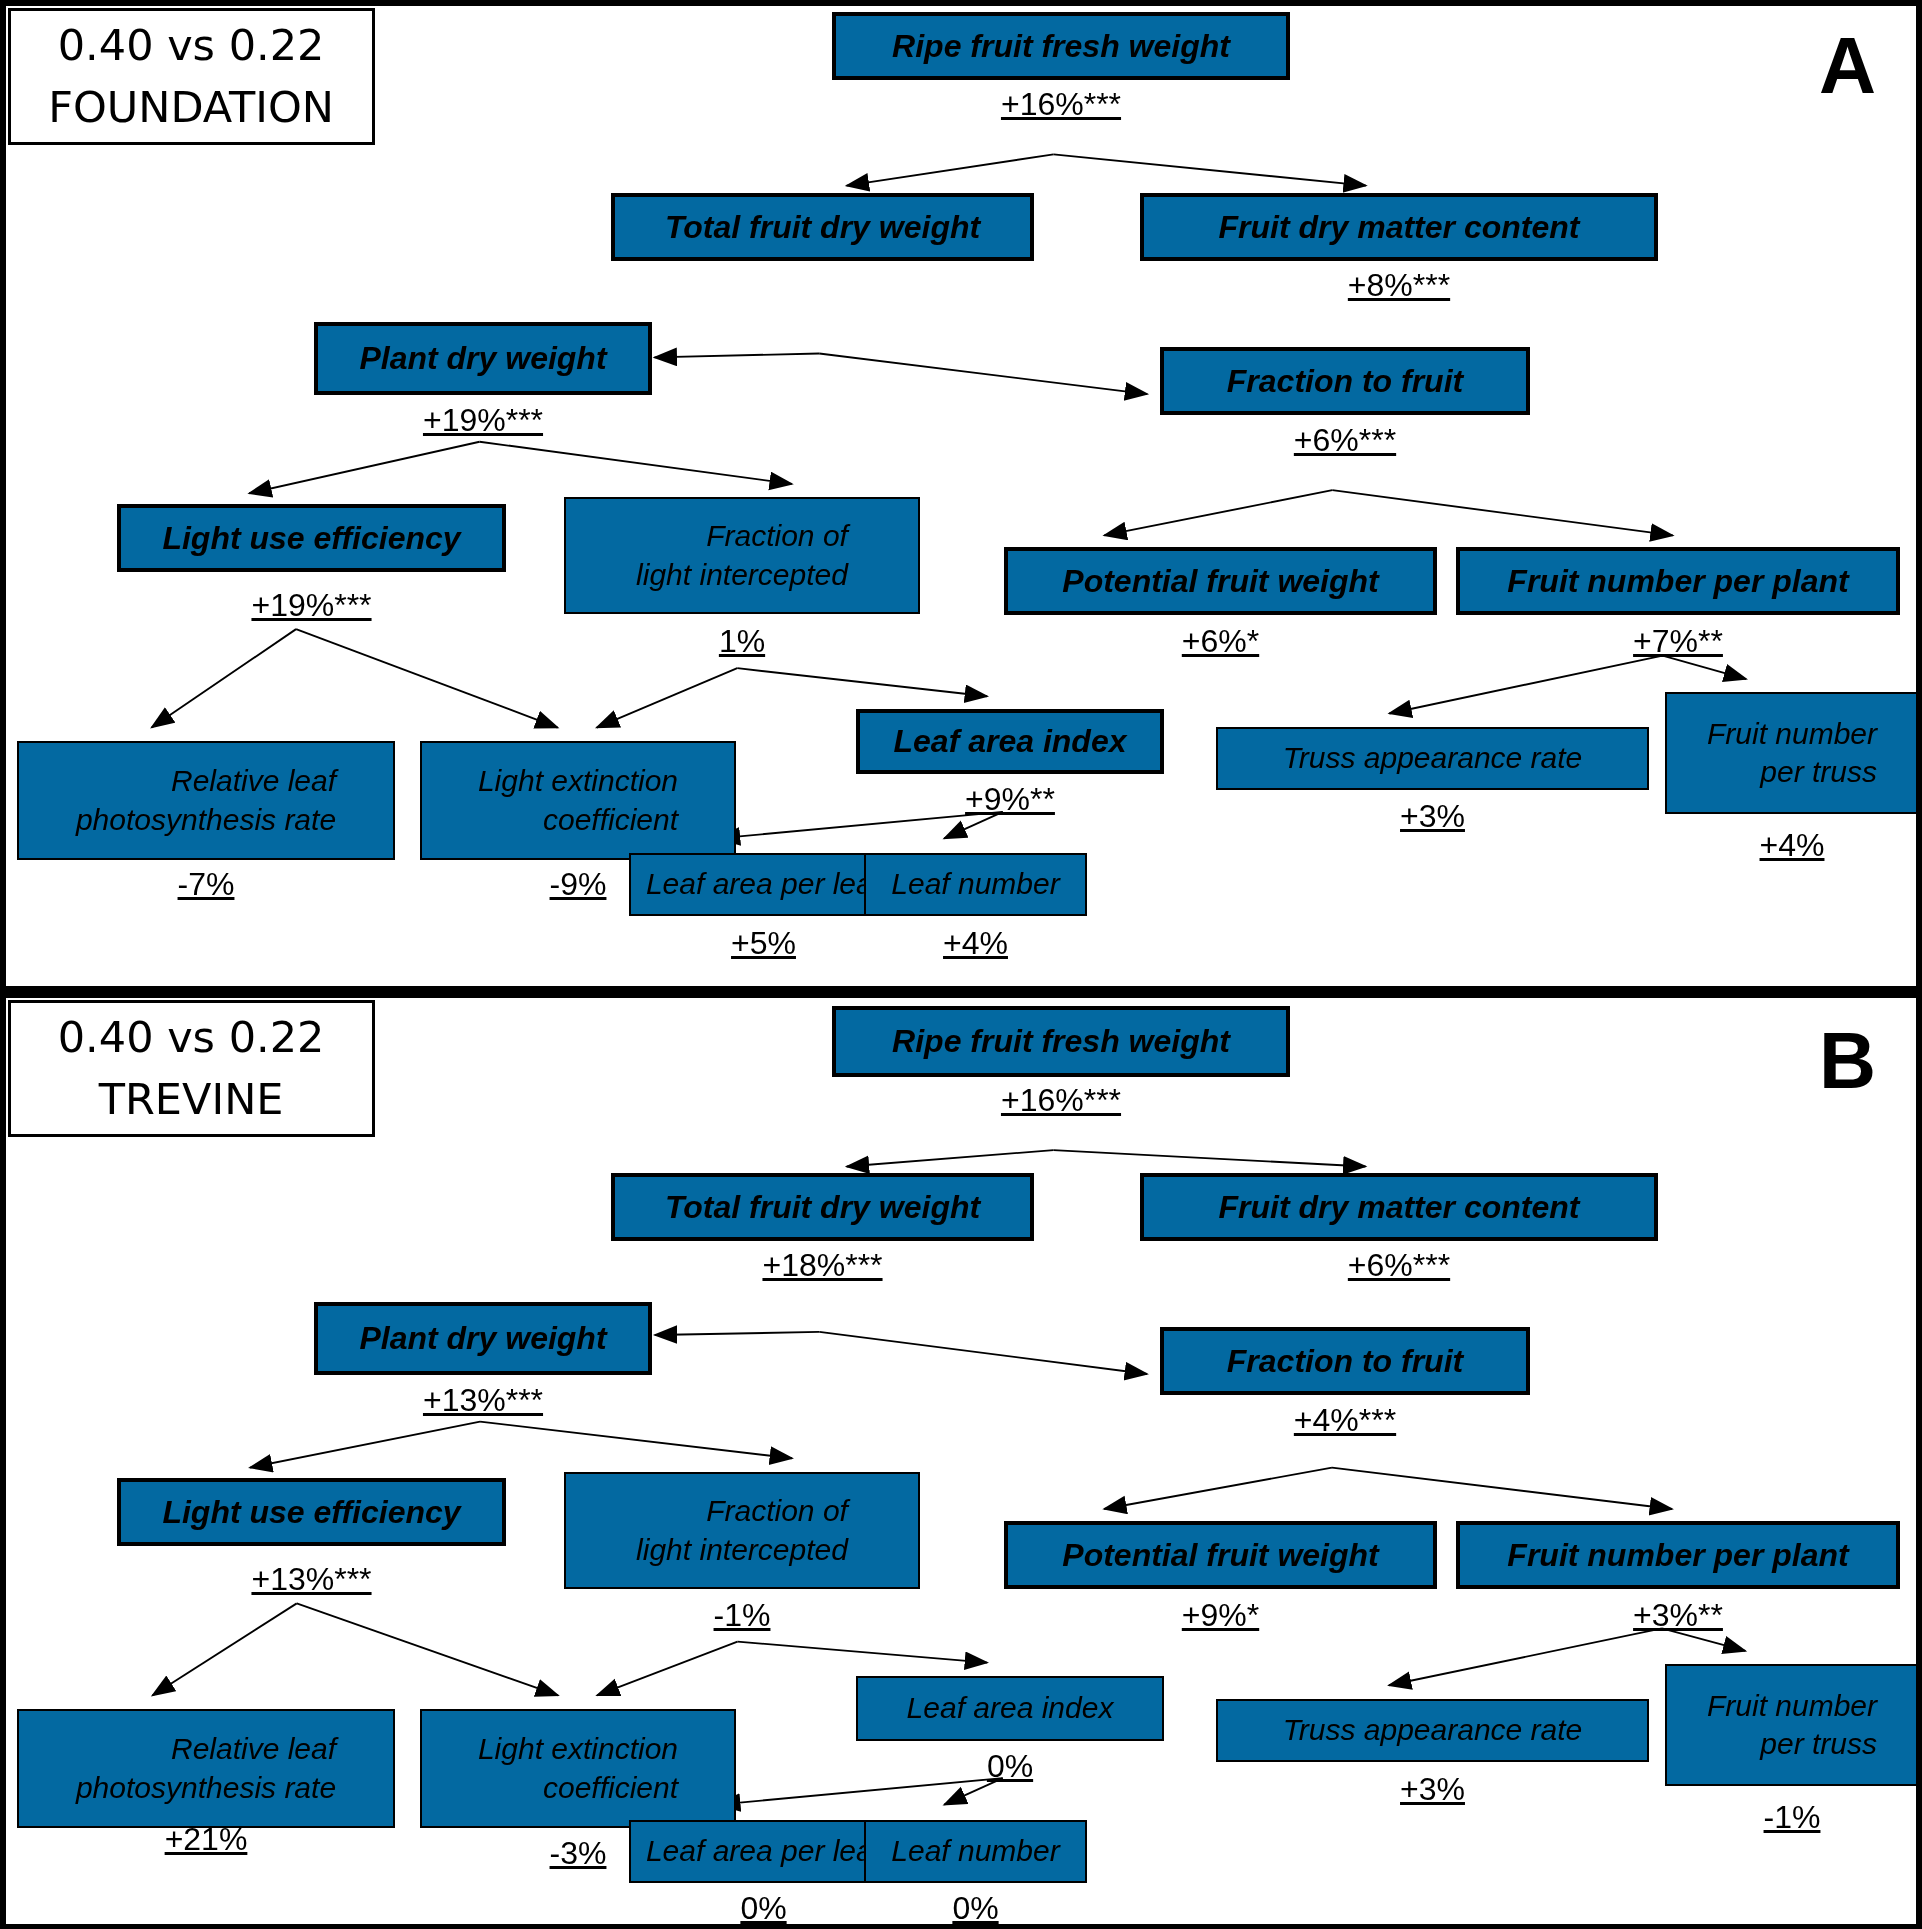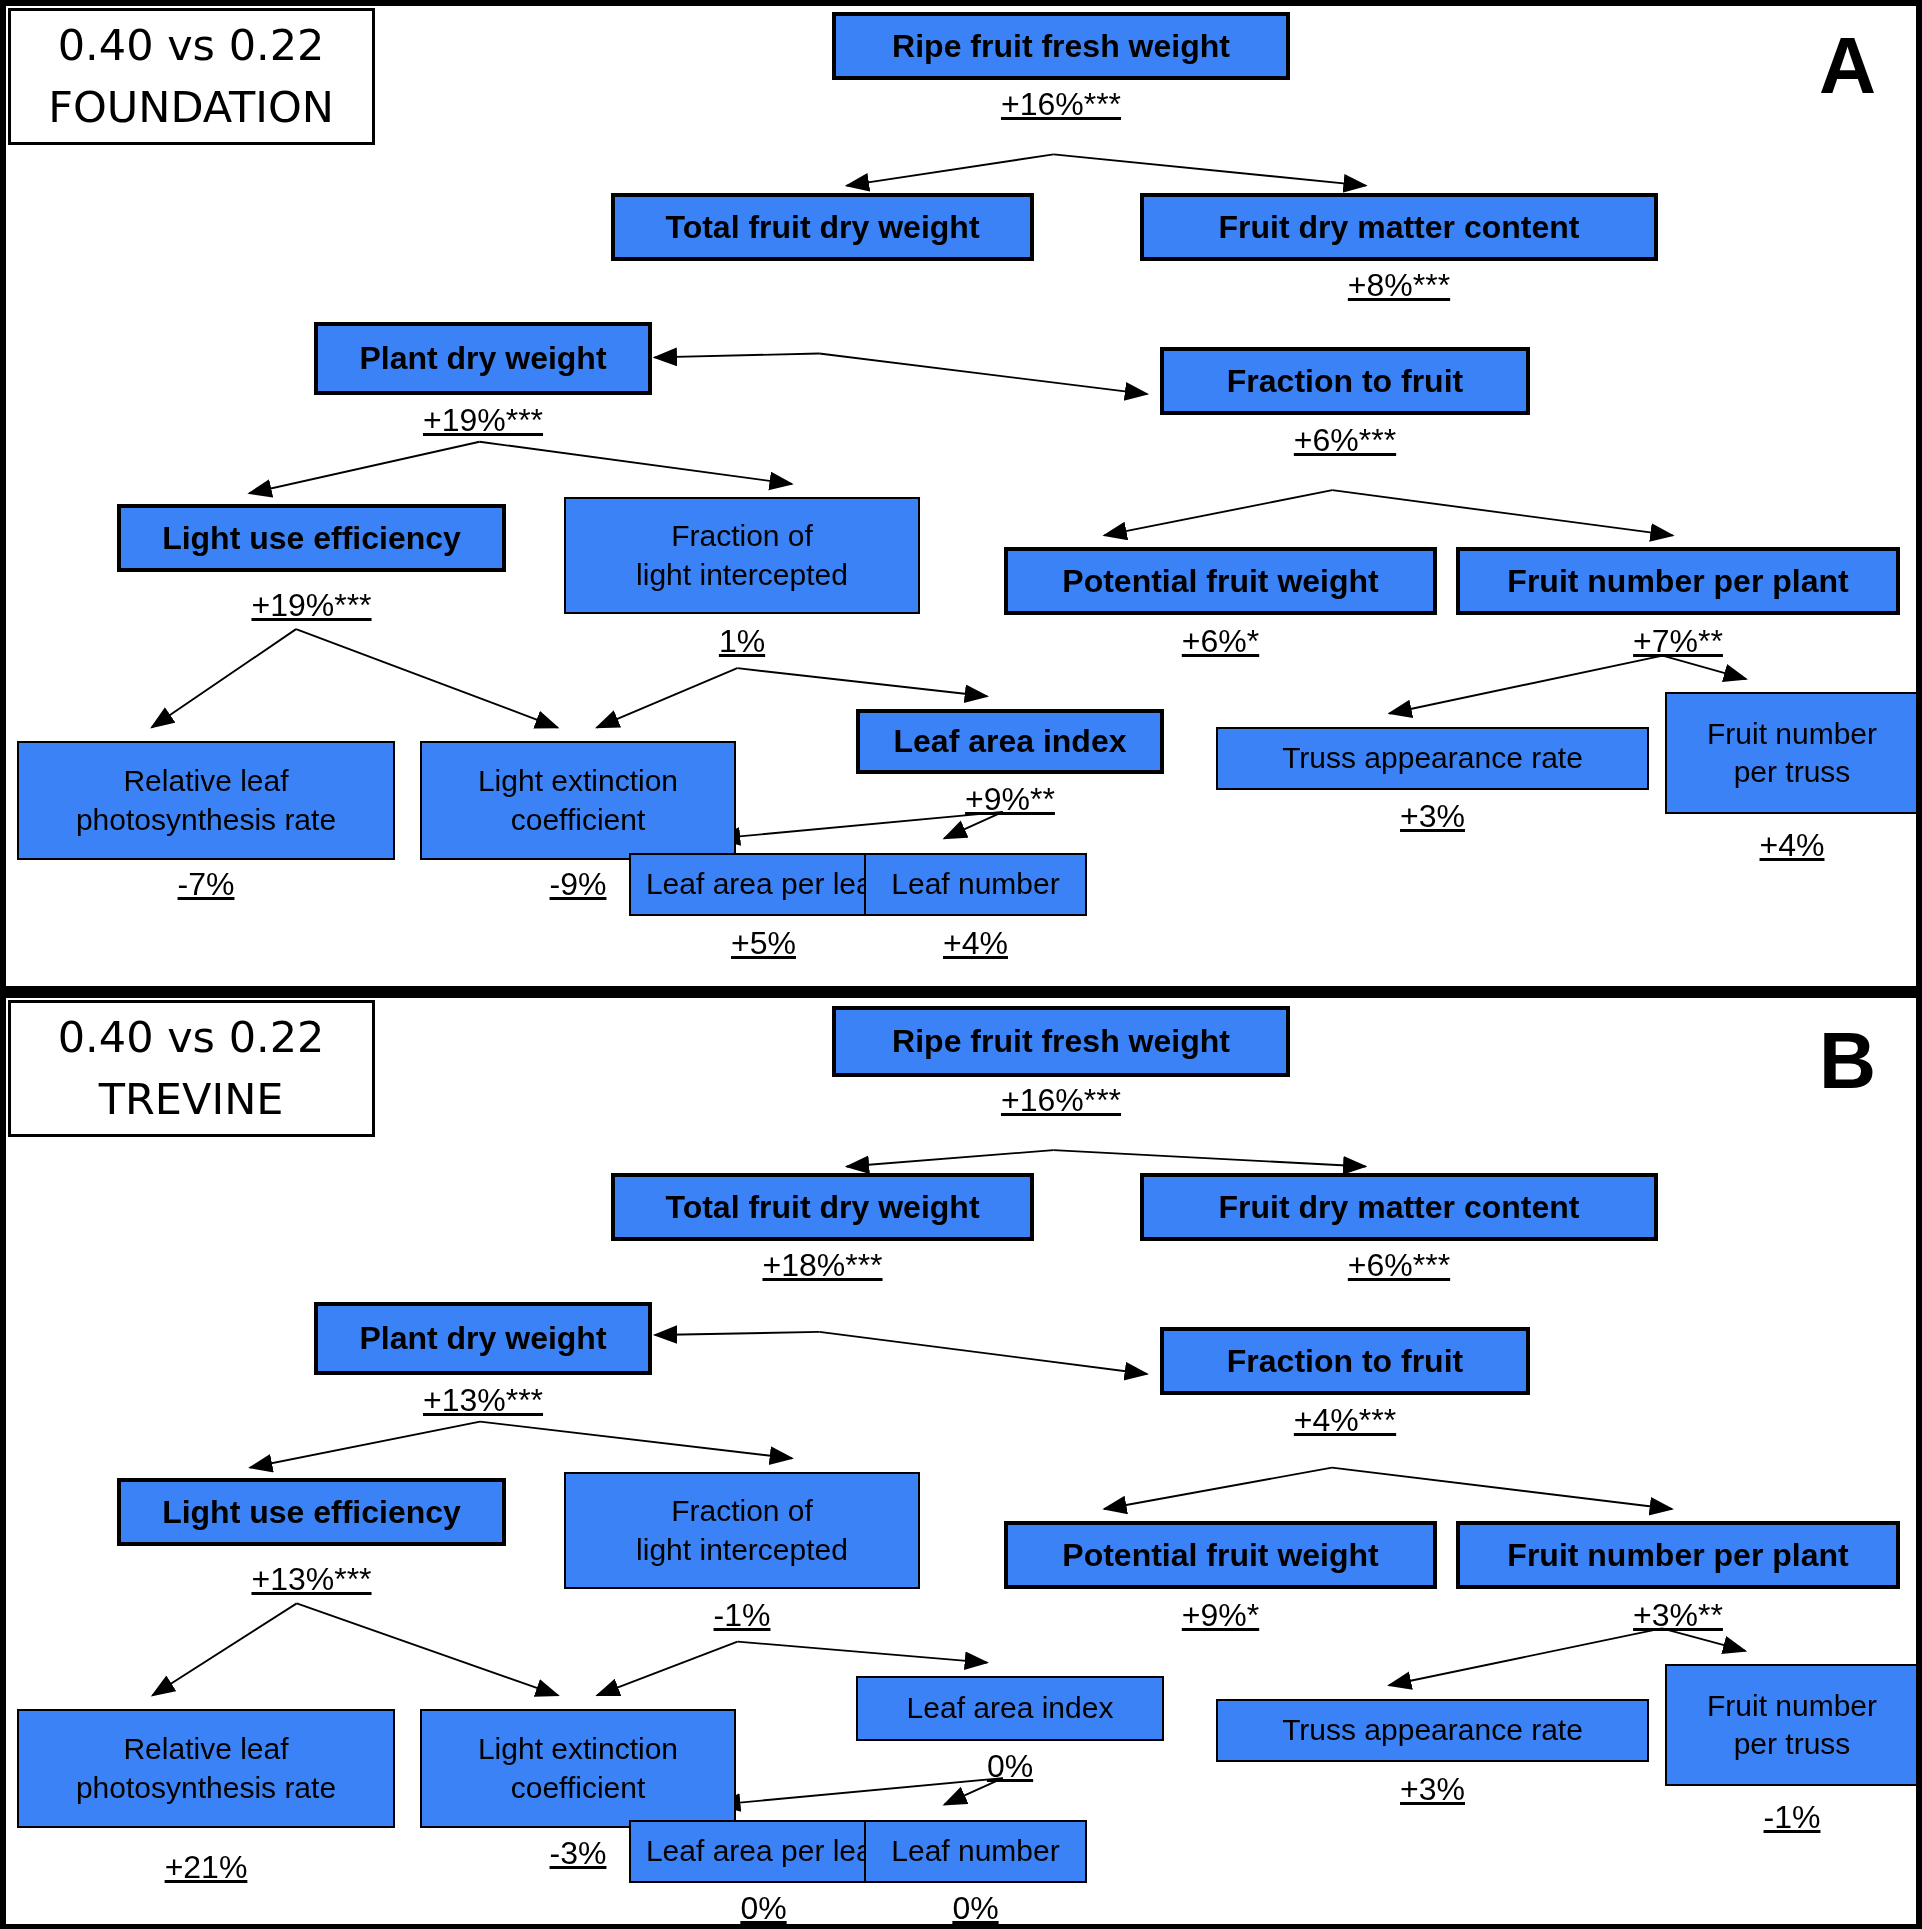--- a/index.html
+++ b/index.html
@@ -3,23 +3,23 @@
 <meta charset="utf-8">
 <style>
   html,body{margin:0;padding:0;background:#ffffff;}
   body{width:1922px;height:1929px;position:relative;color:#000;
        font-family:"Liberation Sans",sans-serif;}
   .panel{position:relative;width:1922px;box-sizing:border-box;
          border:6.3px solid #000;background:#fff;overflow:hidden;}
   #panel-a{height:992px;}
   #panel-b{height:938px;}
   .arrows{position:absolute;left:0;top:0;width:100%;height:100%;pointer-events:none;}
-  .node{position:absolute;box-sizing:border-box;border:2.4px solid #000;background:#3b82f6;
-        display:flex;align-items:center;justify-content:center;text-align:center;
-        font-size:30px;line-height:1.28;padding:1.6px 4.7px;}
+  .node{position:absolute;box-sizing:border-box;border:2.4px solid #000;background:#0369a1;
+        display:flex;align-items:center;justify-content:center;text-align:right;
+        font-size:30px;line-height:1.28;padding:1.6px 4.7px;font-style:italic;}
   .node .lb{white-space:pre-line;}
   .node.b{font-weight:bold;font-size:32px;border-width:4px;}
   .pct{position:absolute;text-align:center;font-size:32px;line-height:1.1;text-decoration:underline;}
   .titlebox{position:absolute;left:1.6px;top:1.6px;width:367px;height:137px;
         box-sizing:border-box;border:3.2px solid #000;background:#fff;
         display:flex;flex-direction:column;align-items:center;justify-content:center;
         font-family:"DejaVu Sans",sans-serif;font-size:43px;line-height:1.45;}
   .letter{position:absolute;left:1813px;top:14.2px;font-size:79px;font-weight:bold;}
 </style>
 </head>
@@ -218,21 +218,21 @@
 
   <div class="node b" style="left:1450px;top:523px;width:444px;height:68px">
       <span class="lb">Fruit number per plant</span>
     </div>
   <div class="pct" style="left:1450px;top:600px;width:444px">+3%**</div>
 
   <div class="node" style="left:11px;top:711px;width:378px;height:119px">
       <span class="lb">Relative leaf
 photosynthesis rate</span>
     </div>
-  <div class="pct" style="left:11px;top:852px;width:378px">+21%</div>
+  <div class="pct" style="left:11px;top:824px;width:378px">+21%</div>
 
   <div class="node" style="left:414px;top:711px;width:316px;height:119px">
       <span class="lb">Light extinction
 coefficient</span>
     </div>
   <div class="pct" style="left:414px;top:838px;width:316px">-3%</div>
 
   <div class="node" style="left:850px;top:678px;width:308px;height:65px">
       <span class="lb">Leaf area index</span>
     </div>

